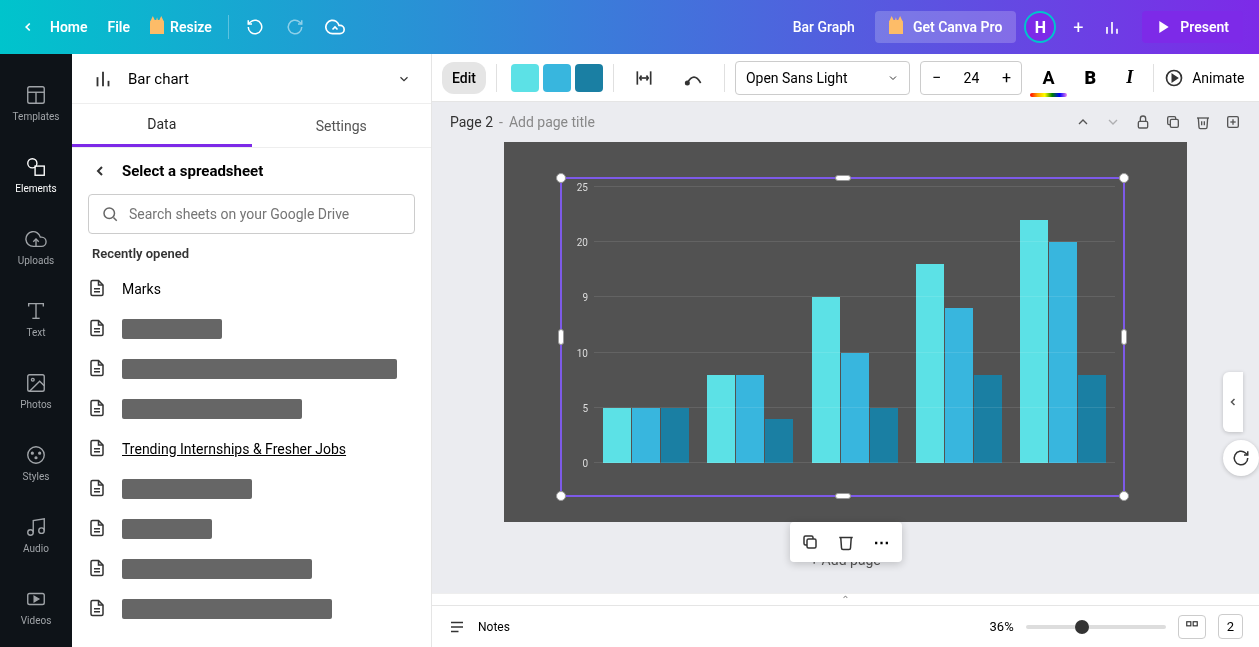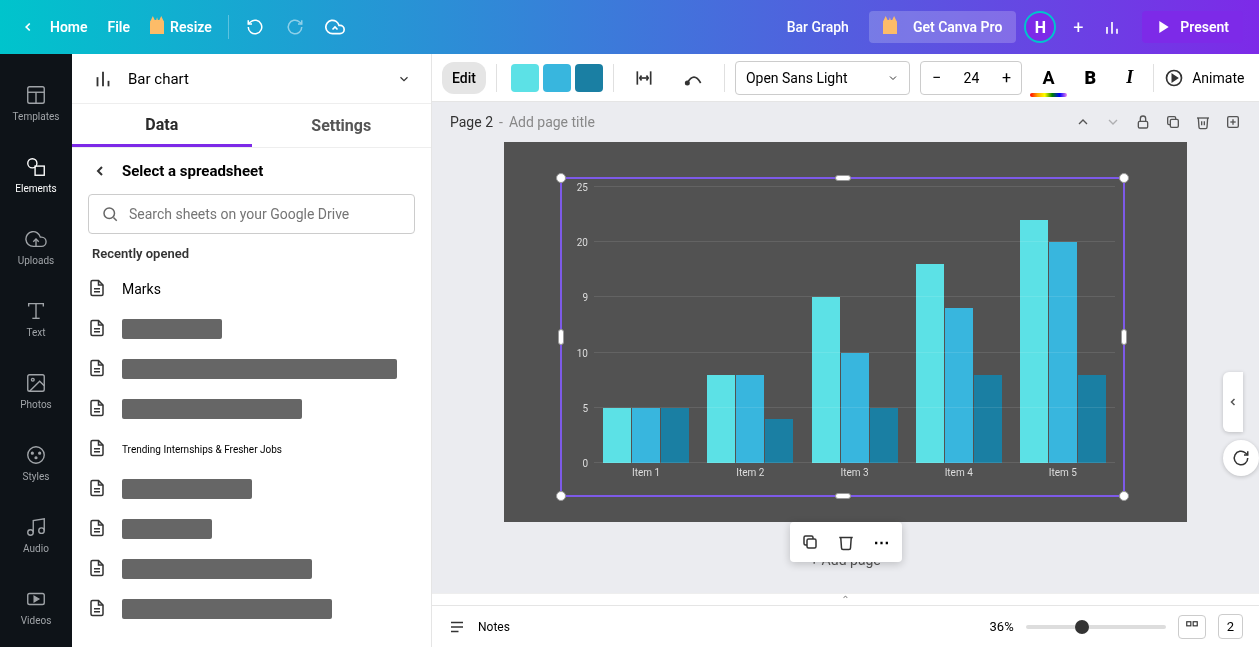--- a/index.html
+++ b/index.html
@@ -5,34 +5,34 @@
 *{margin:0;padding:0;box-sizing:border-box;font-family:-apple-system,BlinkMacSystemFont,"Segoe UI",Roboto,sans-serif}
 body{width:1259px;height:647px;overflow:hidden;background:#fff;position:relative}
 .top-bar{height:54px;background:linear-gradient(90deg,#00c4cc 0%,#2b8fd6 35%,#7d2ae8 100%);display:flex;align-items:center;padding:0 16px;color:#fff}
 .top-bar .back{width:24px;height:24px;display:flex;align-items:center;justify-content:center;cursor:pointer}
 .tb-item{margin:0 10px;font-weight:600;font-size:14px;cursor:pointer;display:flex;align-items:center;gap:6px}
 .crown{width:14px;height:14px;background:#fdbc68;border-radius:3px 3px 0 0;position:relative}
 .crown::before{content:"";position:absolute;top:-4px;left:0;right:0;height:6px;background:#fdbc68;clip-path:polygon(0 100%,20% 0,40% 100%,50% 20%,60% 100%,80% 0,100% 100%)}
 .tb-icon{width:24px;height:24px;display:flex;align-items:center;justify-content:center;cursor:pointer;margin:0 8px}
 .spacer{flex:1}
 .doc-title{font-size:14px;font-weight:500;margin-right:20px}
-.get-pro{background:rgba(255,255,255,.2);padding:8px 14px;border-radius:4px;display:flex;align-items:center;gap:16px;font-size:14px;font-weight:600;cursor:pointer}
+.get-pro{background:rgba(255,255,255,.2);padding:8px 14px;border-radius:4px;display:flex;align-items:center;gap:10px;font-size:14px;font-weight:600;cursor:pointer}
 .avatar{width:32px;height:32px;border-radius:50%;background:#7d2ae8;border:2px solid #00c4cc;display:flex;align-items:center;justify-content:center;font-weight:700;margin:0 8px}
 .plus-circle{width:28px;height:28px;border-radius:50%;display:flex;align-items:center;justify-content:center;cursor:pointer;font-size:18px}
 .present-btn{background:#7d2ae8;padding:8px 14px;border-radius:4px;display:flex;align-items:center;gap:8px;font-size:14px;font-weight:600;cursor:pointer;margin-left:10px}
 .main{display:flex;height:calc(100% - 54px)}
 .nav-rail{width:72px;background:#0e1318;display:flex;flex-direction:column;align-items:center;padding-top:12px}
 .nav-item{width:72px;height:72px;display:flex;flex-direction:column;align-items:center;justify-content:center;color:#a0a4a8;font-size:10px;gap:4px;cursor:pointer}
 .nav-item.active{color:#fff}
 .nav-icon{width:24px;height:24px;display:flex;align-items:center;justify-content:center}
 .side-panel{width:360px;background:#fff;border-right:1px solid #e5e5e5;display:flex;flex-direction:column;overflow:hidden}
 .chart-type{height:50px;display:flex;align-items:center;padding:0 20px;gap:14px;border-bottom:1px solid #eee;cursor:pointer}
 .chart-type .chev{margin-left:auto}
 .tabs{display:flex;height:44px;border-bottom:1px solid #eee}
-.tab{flex:1;display:flex;align-items:center;justify-content:center;font-size:16px;font-weight:700;color:#555;cursor:pointer}
+.tab{flex:1;display:flex;align-items:center;justify-content:center;font-size:14px;font-weight:400;color:#555;cursor:pointer}
 .tab.active{color:#2b2b2b;border-bottom:3px solid #7d2ae8}
 .select-spread{display:flex;align-items:center;gap:14px;padding:14px 20px;font-size:15px;font-weight:700;cursor:pointer}
 .search-wrap{margin:0 16px 12px;border:1px solid #ccc;border-radius:4px;height:40px;display:flex;align-items:center;padding:0 12px;gap:10px}
 .search-wrap input{border:none;outline:none;font-size:14px;flex:1;color:#333}
 .recent-label{padding:0 20px 8px;font-size:13px;font-weight:600;color:#333}
 .file-list{flex:1;overflow-y:auto}
 .file-row{display:flex;align-items:center;gap:14px;padding:8px 16px;cursor:pointer;min-height:40px}
 .file-icon{width:20px;height:24px;flex-shrink:0}
 .redact{height:20px;background:#666;border-radius:2px}
 .canvas-area{flex:1;background:#ebecf0;display:flex;flex-direction:column;position:relative}
@@ -303,21 +303,21 @@
         </div>
         <div class="file-row">
           <span class="file-icon">
             <svg width="18" height="22" viewBox="0 0 24 24" fill="none" stroke="#333" stroke-width="2">
               <path d="M14 2H6a2 2 0 0 0-2 2v16a2 2 0 0 0 2 2h12a2 2 0 0 0 2-2V8z"></path>
               <polyline points="14 2 14 8 20 8"></polyline>
               <line x1="8" y1="13" x2="16" y2="13"></line>
               <line x1="8" y1="17" x2="16" y2="17"></line>
             </svg>
           </span>
-          <span style="font-size: 10px;">Trending Internships &amp; Fresher Jobs</span>
+          <span style="font-size: 14px; text-decoration: underline;">Trending Internships &amp; Fresher Jobs</span>
         </div>
         <div class="file-row">
           <span class="file-icon">
             <svg width="18" height="22" viewBox="0 0 24 24" fill="none" stroke="#333" stroke-width="2">
               <path d="M14 2H6a2 2 0 0 0-2 2v16a2 2 0 0 0 2 2h12a2 2 0 0 0 2-2V8z"></path>
               <polyline points="14 2 14 8 20 8"></polyline>
               <line x1="8" y1="13" x2="16" y2="13"></line>
               <line x1="8" y1="17" x2="16" y2="17"></line>
             </svg>
           </span>
@@ -504,27 +504,20 @@
                     <div class="bar" style="background: rgb(26, 127, 163); height: 32%;"></div>
                   </div>
                 </div>
             <div class="gridline" style="bottom: 0%;"></div>
                 <div class="gridline" style="bottom: 20%;"></div>
                 <div class="gridline" style="bottom: 40%;"></div>
                 <div class="gridline" style="bottom: 60%;"></div>
                 <div class="gridline" style="bottom: 80%;"></div>
                 <div class="gridline" style="bottom: 100%;"></div>
               </div>
-            <div class="x-labels" id="xlabels">
-                <div class="x-label">Item 1</div>
-                <div class="x-label">Item 2</div>
-                <div class="x-label">Item 3</div>
-                <div class="x-label">Item 4</div>
-                <div class="x-label">Item 5</div>
-              </div>
           </div>
         </div>
         <div class="float-tools">
           <span>
               <svg width="18" height="18" viewBox="0 0 24 24" fill="none" stroke="#333" stroke-width="2">
                 <rect x="8" y="8" width="12" height="12" rx="2"></rect>
                 <path d="M16 8V6a2 2 0 0 0-2-2H6a2 2 0 0 0-2 2v8a2 2 0 0 0 2 2h2"></path>
               </svg>
             </span>
           <span>

